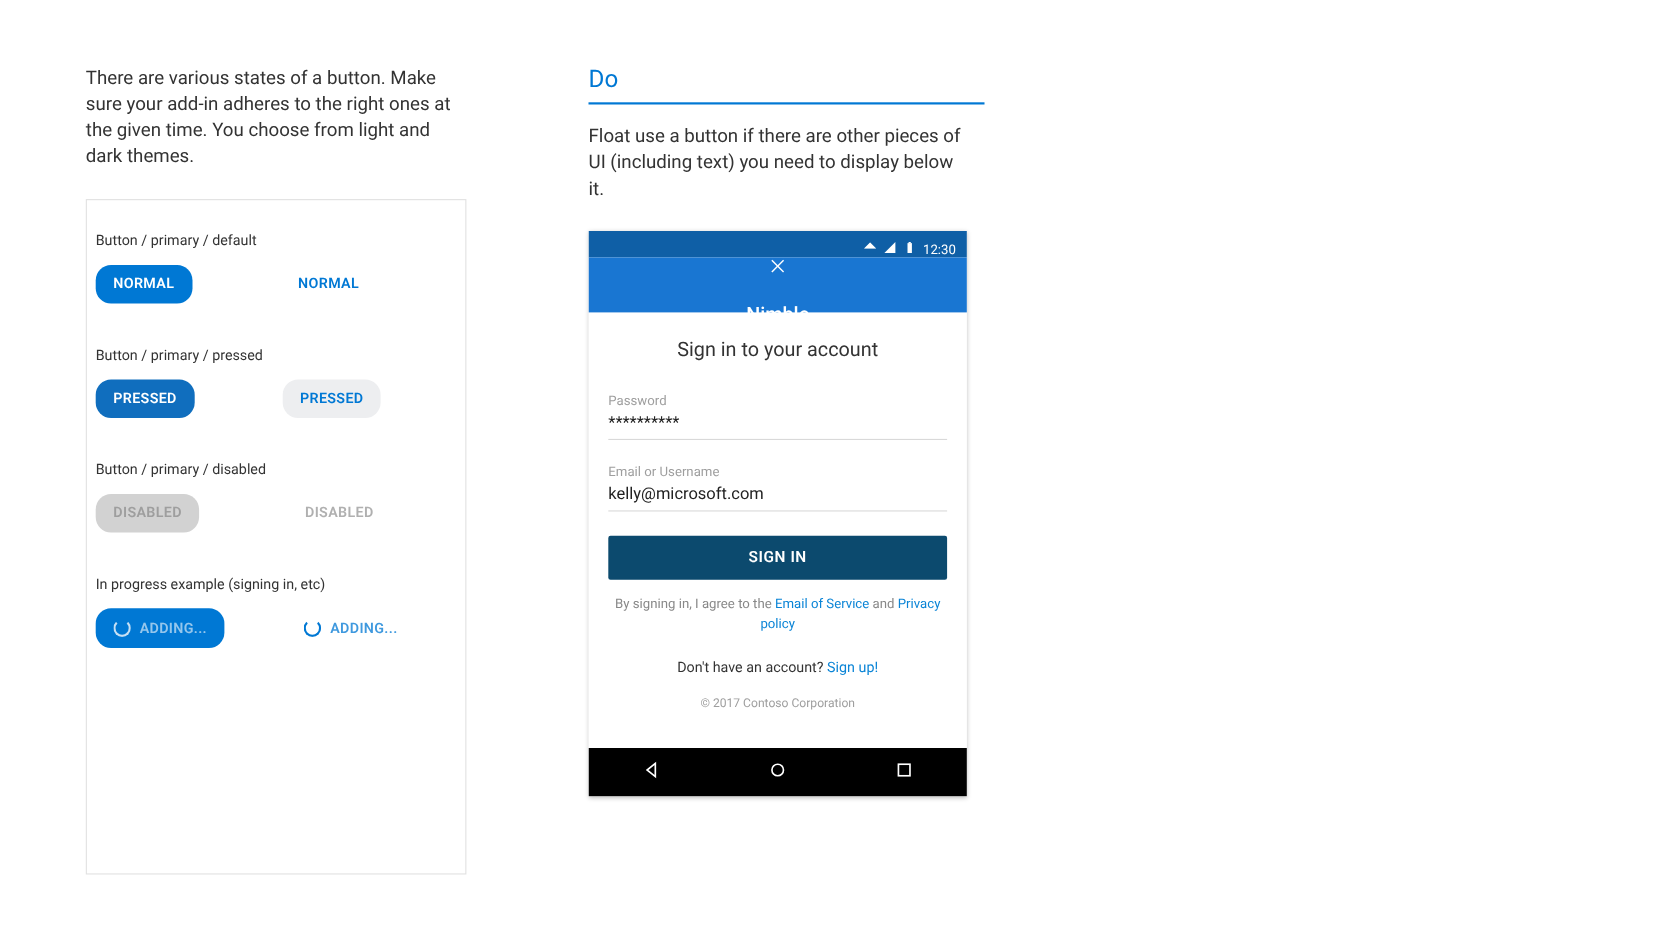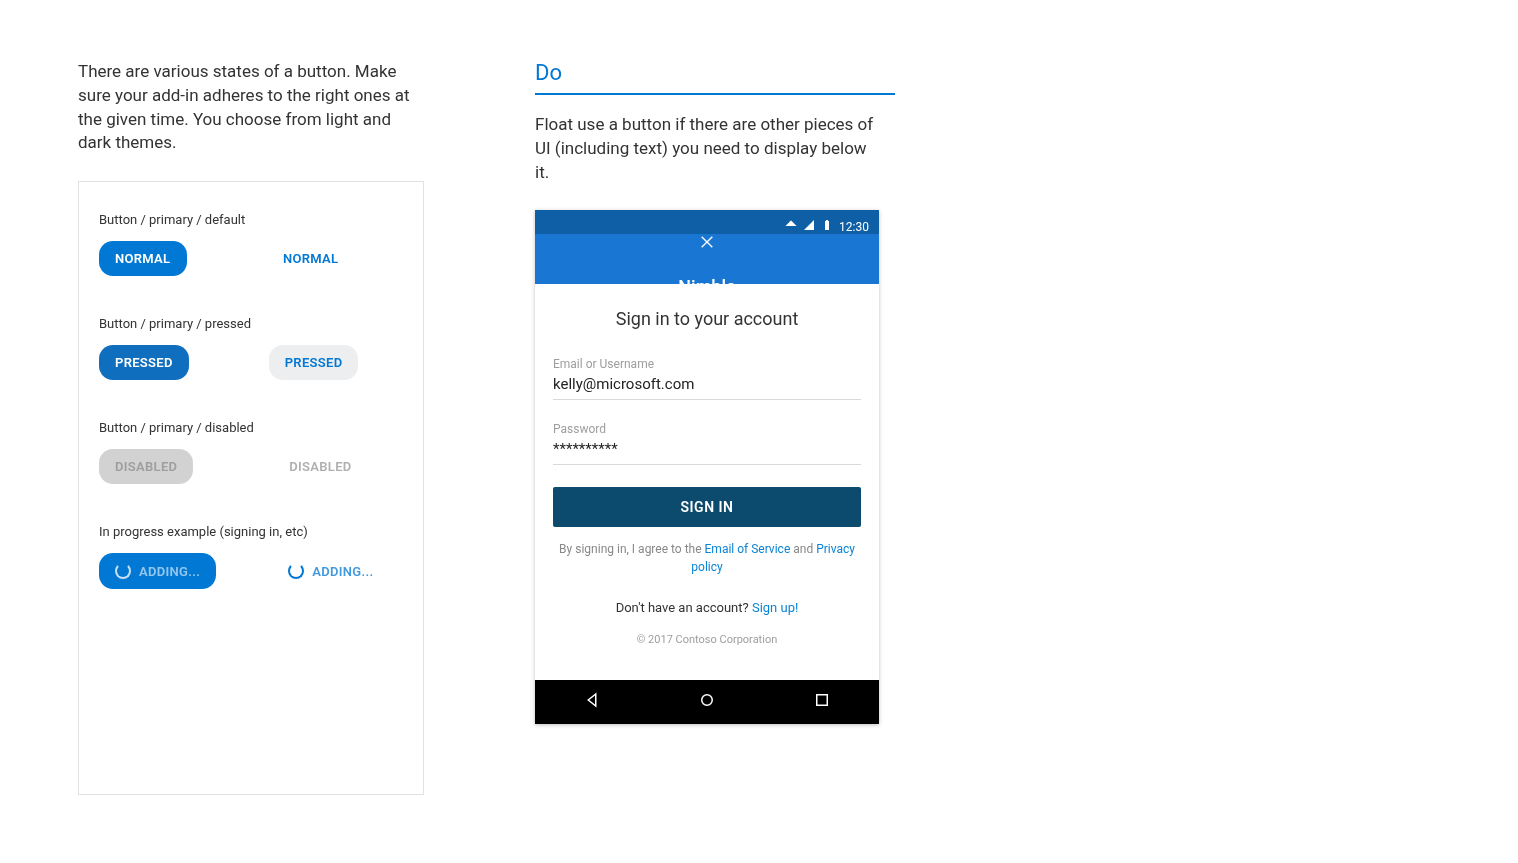--- a/index.html
+++ b/index.html
@@ -30,21 +30,21 @@
   font-size: 17px;
   color: #333;
   line-height: 1.4;
   margin-bottom: 26px;
   max-width: 340px;
 }
 .card {
   border: 1px solid #e1e1e1;
   width: 346px;
   height: 614px;
-  padding: 30px 20px;
+  padding: 30px 8px;
 }
 .state-label {
   font-size: 13px;
   color: #333;
   margin-bottom: 14px;
 }
 .btn-row { display: flex; align-items: center; margin-bottom: 40px; }
 .btn {
   display: inline-flex;
   align-items: center;
@@ -241,27 +241,27 @@
             </svg>
         </span>
         <span class="title">Nimble</span>
       </div>
 
 
       <div class="form-area">
         <div class="form-title">Sign in to your account</div>
 
         <div class="field">
+          <div class="field-label">Password</div>
+          <div class="field-value">**********</div>
+        </div>
+
+        <div class="field">
           <div class="field-label">Email or Username</div>
           <div class="field-value">kelly@microsoft.com</div>
-        </div>
-
-        <div class="field">
-          <div class="field-label">Password</div>
-          <div class="field-value">**********</div>
         </div>
 
         <div class="signin-btn">SIGN IN</div>
 
         <div class="fineprint">
           <span>By signing in, I agree to the </span><span class="link">Email of Service</span><span> and </span><span class="link">Privacy policy</span>
         </div>
 
         <div class="noacct">
           <span>Don't have an account? </span><span class="link">Sign up!</span>

